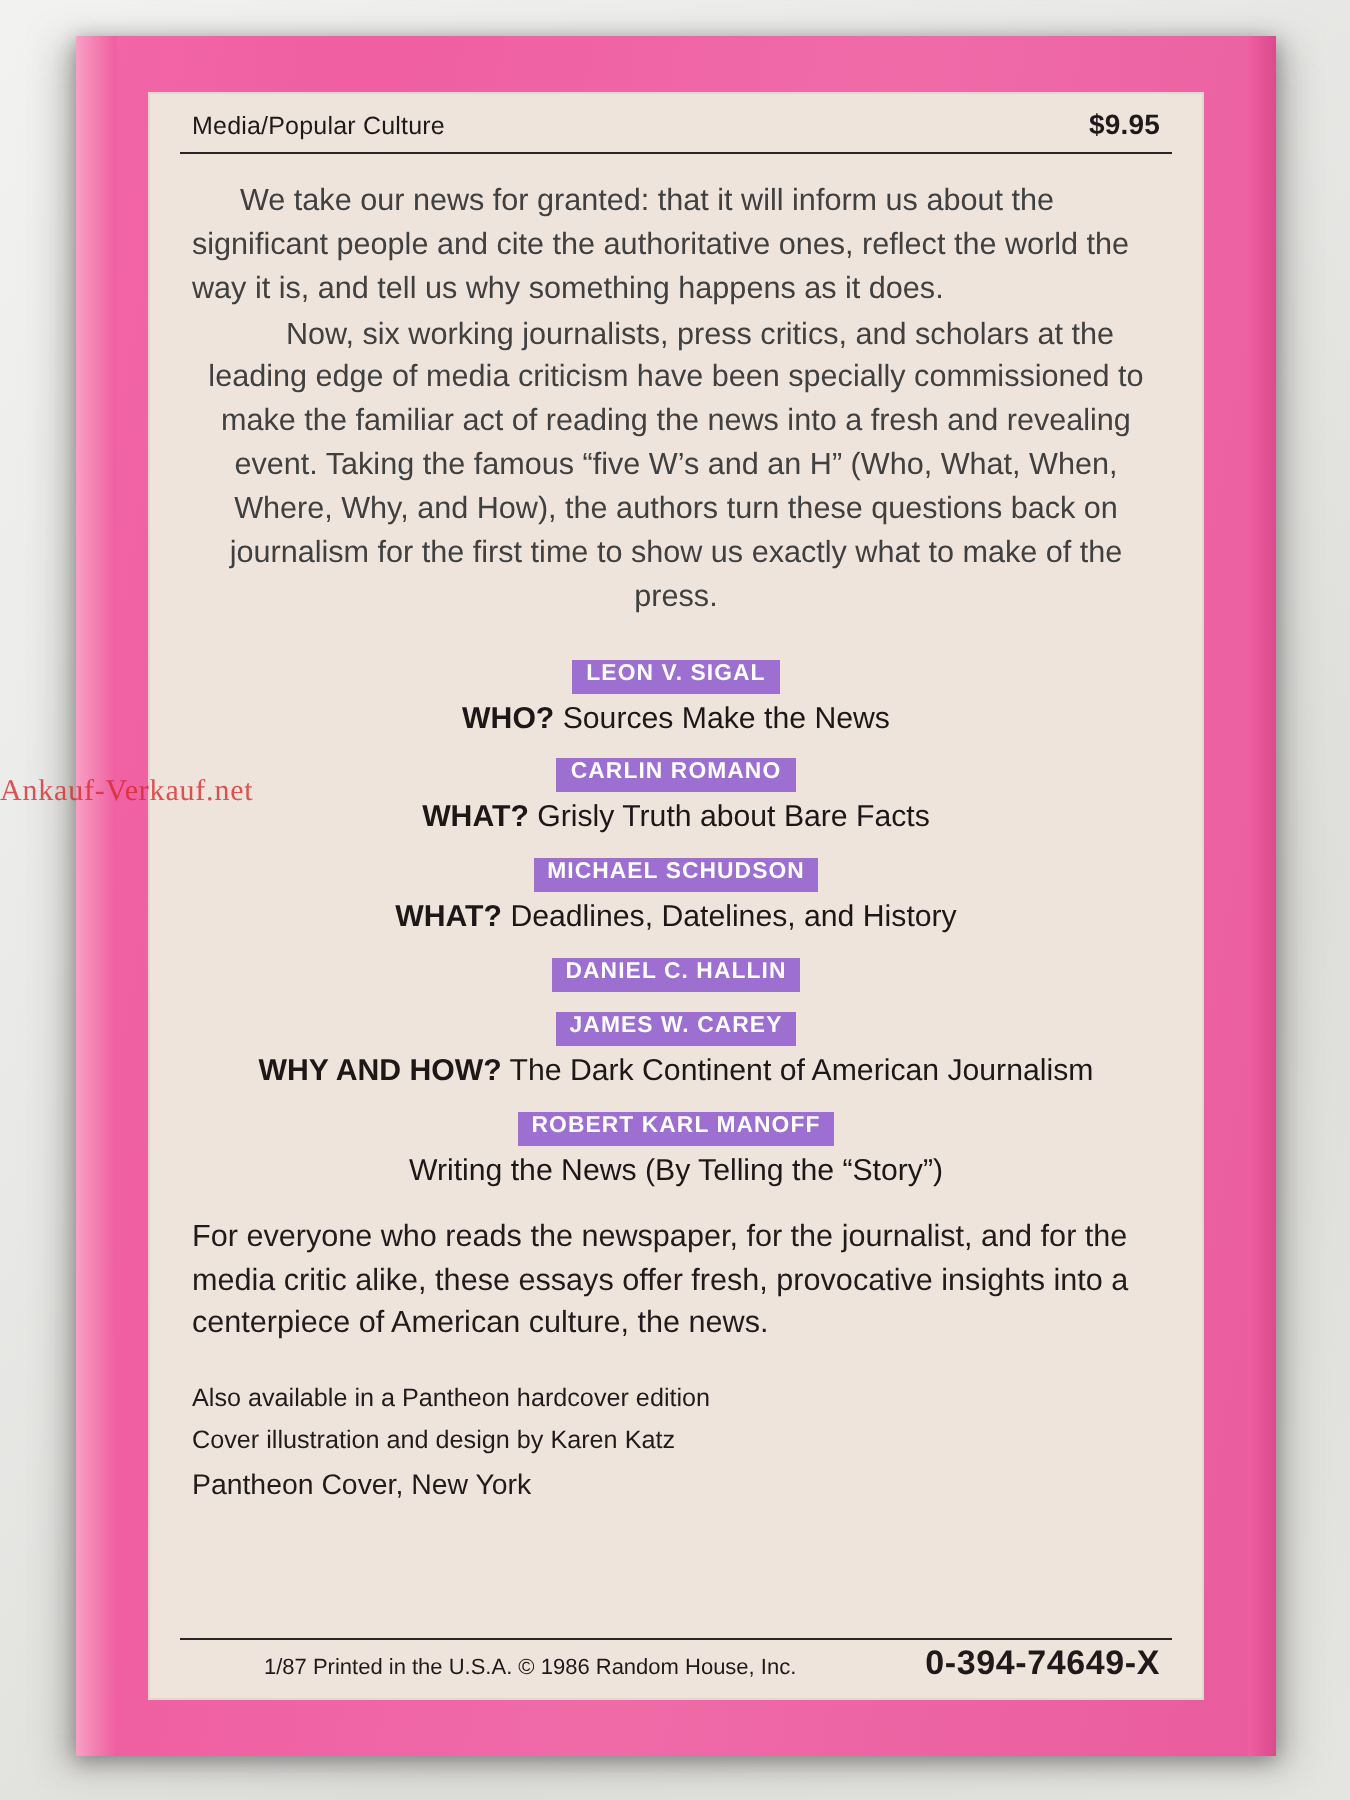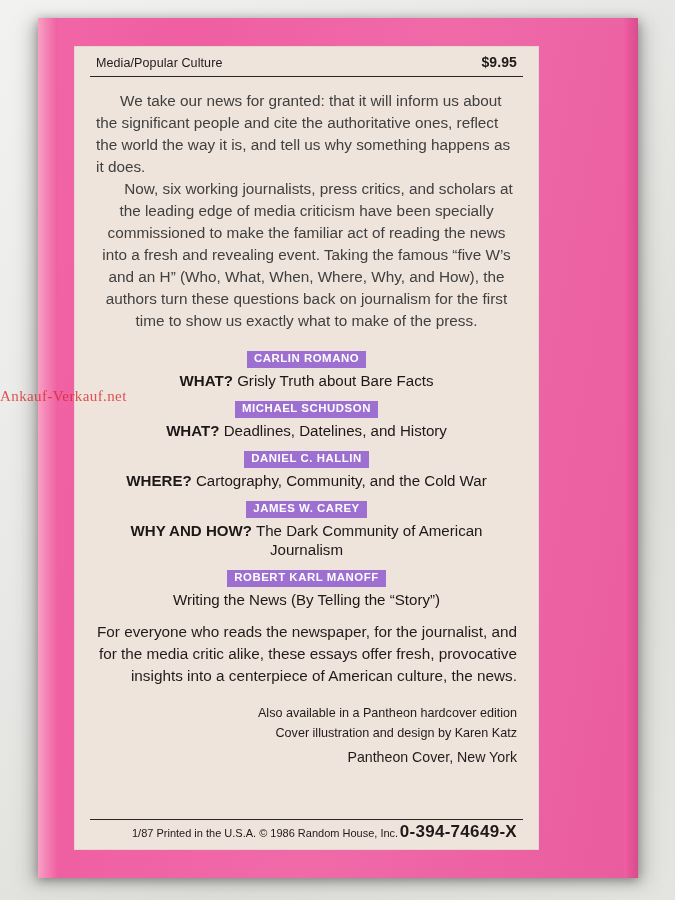--- a/index.html
+++ b/index.html
@@ -60,21 +60,21 @@
     width: 14px;
     height: 100%;
     background: linear-gradient(270deg, #d94b8c 0%, #ef5fa2 100%);
   }
 
   
   #panel {
     position: absolute;
     left: 36px;
     top: 28px;
-    width: 465px;
+    width: 528px;
     height: 804px;
     background: #efe4dc;
     box-shadow: inset 0 0 0 1px rgba(0,0,0,0.05);
   }
 
   .rule {
     position: absolute;
     left: 16px;
     right: 16px;
     height: 1px;
@@ -155,25 +155,25 @@
     line-height: 1.25;
   }
   .title .lead { font-weight: 700; }
 
   .closing {
     margin-top: 12px;
     font-size: 15.3px;
     line-height: 1.43;
     color: #221b1c;
   }
-  .closing p { margin: 0; text-align: right; }
+  .closing p { margin: 0; }
 
   .imprint {
     margin-top: 16px;
-    text-align: right;
+    text-align: left;
     font-size: 12.6px;
     line-height: 1.62;
     color: #221b1c;
   }
   .imprint .pub { font-size: 14.2px; margin-top: 2px; }
 
   
   #watermark {
     position: absolute;
     left: 0;
@@ -208,39 +208,42 @@
 
       <div id="content">
 
         <div class="blurb">
           <p>We take our news for granted: that it will inform us about the significant people and cite the authoritative ones, reflect the world the way it is, and tell us why something happens as it does.</p>
           <p>Now, six working journalists, press critics, and scholars at the leading edge of media criticism have been specially commissioned to make the familiar act of reading the news into a fresh and revealing event. Taking the famous “five W’s and an H” (Who, What, When, Where, Why, and How), the authors turn these questions back on journalism for the first time to show us exactly what to make of the press.</p>
         </div>
 
         <div id="essays">
 
+          <div class="essay">
+            <div class="author">LEON V. SIGAL</div>
+            <div class="title"><span class="lead">WHO?</span><span> Sources Make the News</span></div>
+          </div>
 
           <div class="essay">
             <div class="author">CARLIN ROMANO</div>
             <div class="title"><span class="lead">WHAT?</span><span> Grisly Truth about Bare Facts</span></div>
           </div>
 
           <div class="essay">
             <div class="author">MICHAEL SCHUDSON</div>
             <div class="title"><span class="lead">WHAT?</span><span> Deadlines, Datelines, and History</span></div>
           </div>
 
           <div class="essay">
             <div class="author">DANIEL C. HALLIN</div>
-            <div class="title"><span class="lead">WHERE?</span><span> Cartography, Community, and the Cold War</span></div>
           </div>
 
           <div class="essay">
             <div class="author">JAMES W. CAREY</div>
-            <div class="title"><span class="lead">WHY AND HOW?</span><span> The Dark Community of American Journalism</span></div>
+            <div class="title"><span class="lead">WHY AND HOW?</span><span> The Dark Continent of American Journalism</span></div>
           </div>
 
           <div class="essay">
             <div class="author">ROBERT KARL MANOFF</div>
             <div class="title"><span class="lead"></span><span>Writing the News (By Telling the “Story”)</span></div>
           </div>
 
         </div>
 
         <div class="closing">

